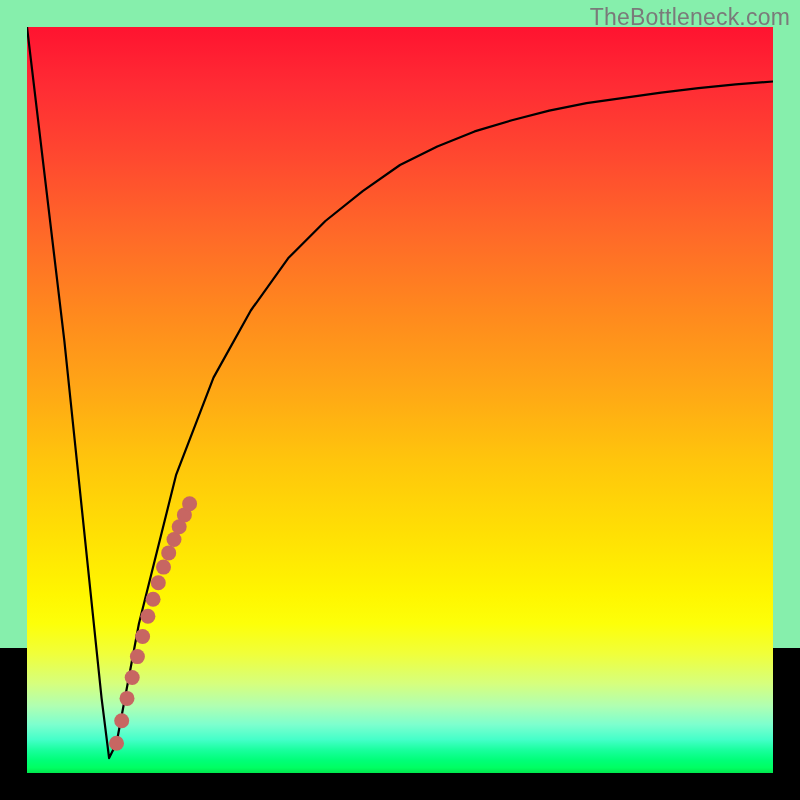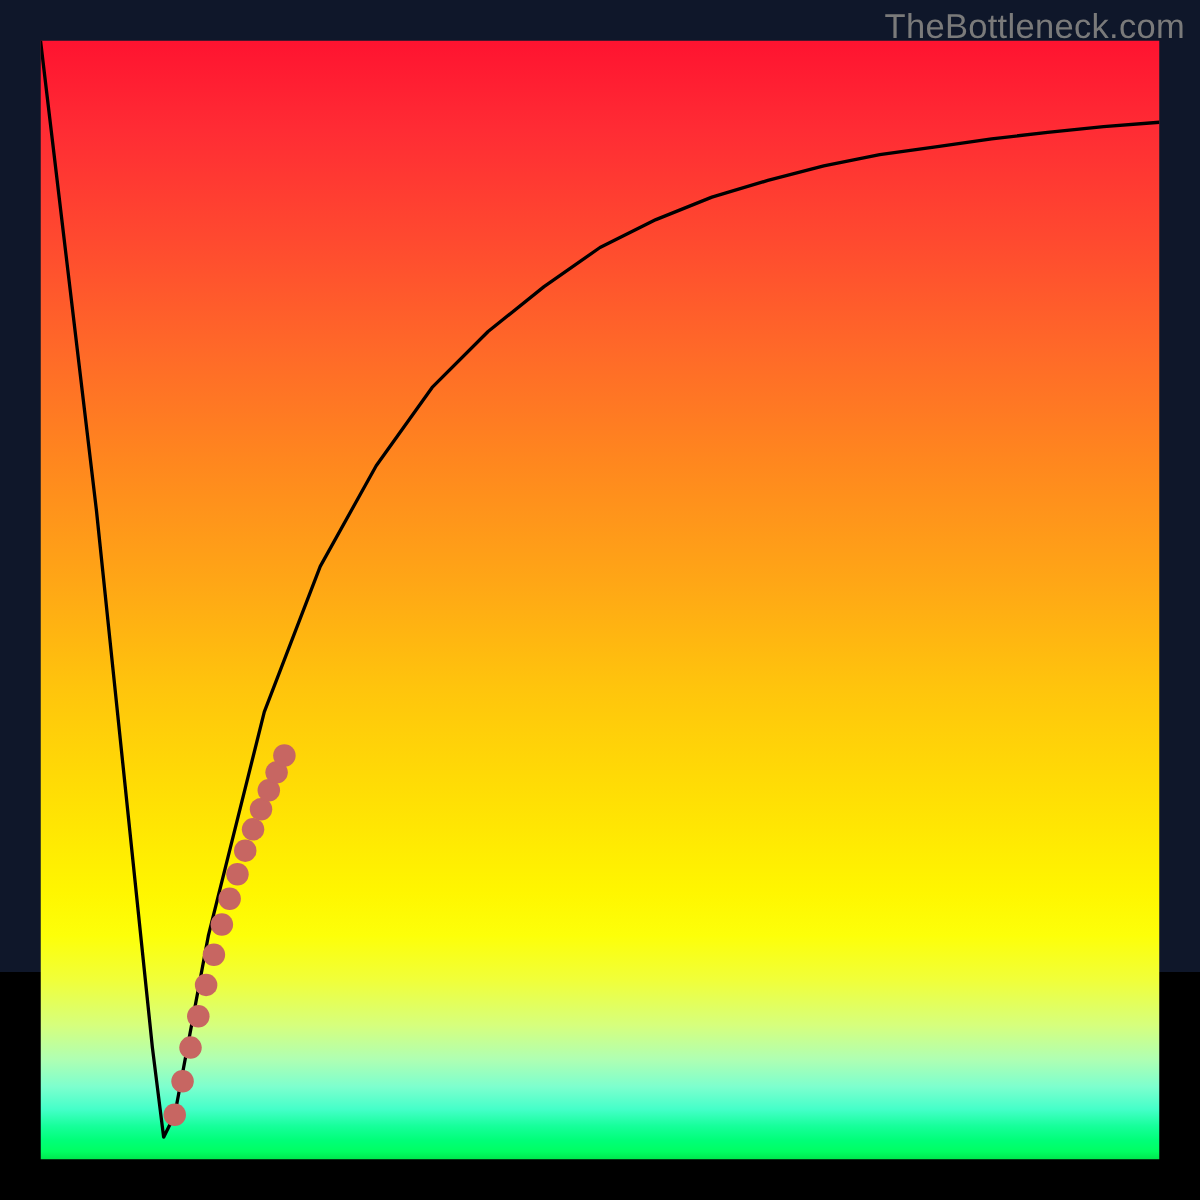--- a/index.html
+++ b/index.html
@@ -10,21 +10,21 @@
     background: #000;
     overflow: hidden;
     font-family: Arial, Helvetica, sans-serif;
   }
   .frame {
     position: absolute;
     top: 0;
     left: 0;
     width: 800px;
     height: 648px;
-    background: #0f172a;
+    background: #86efac;
   }
   .plot {
     position: absolute;
     left: 27px;
     top: 27px;
     width: 746px;
     height: 746px;
     overflow: hidden;
   }
   .gradient-top {

